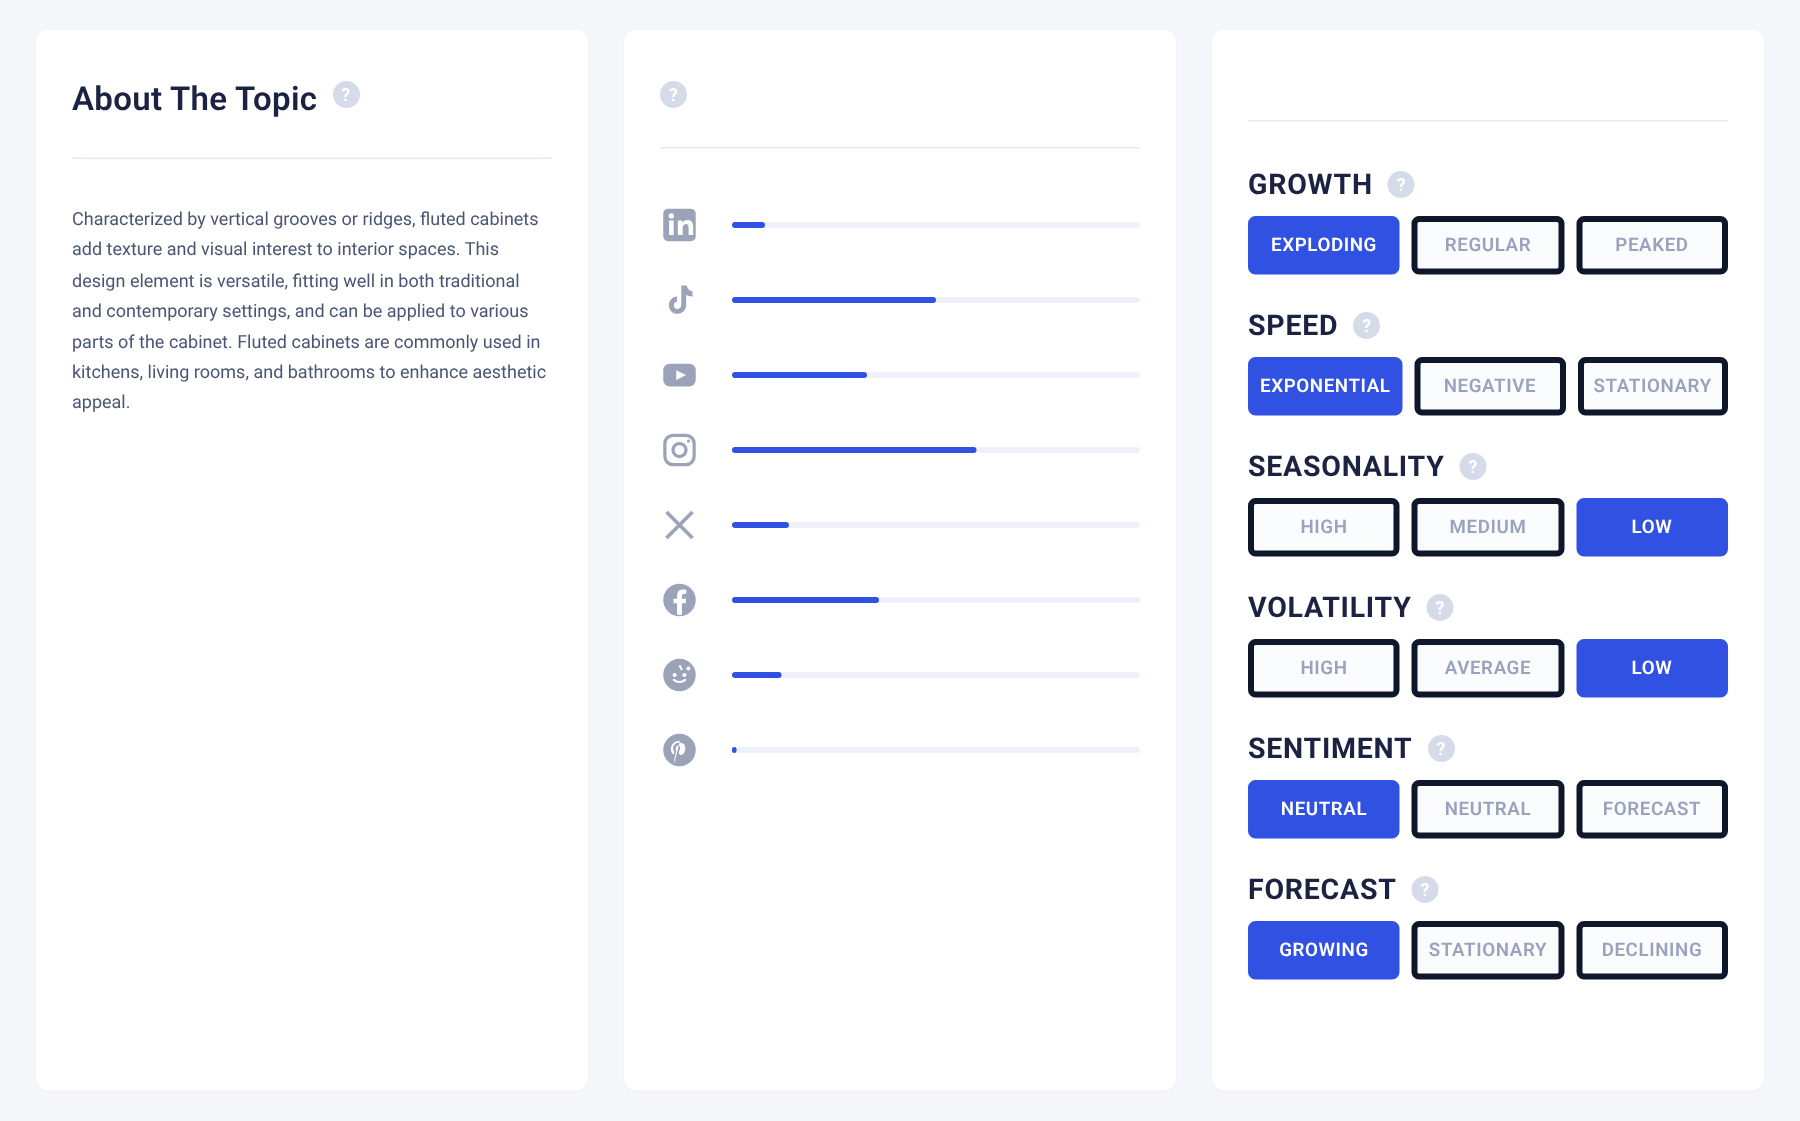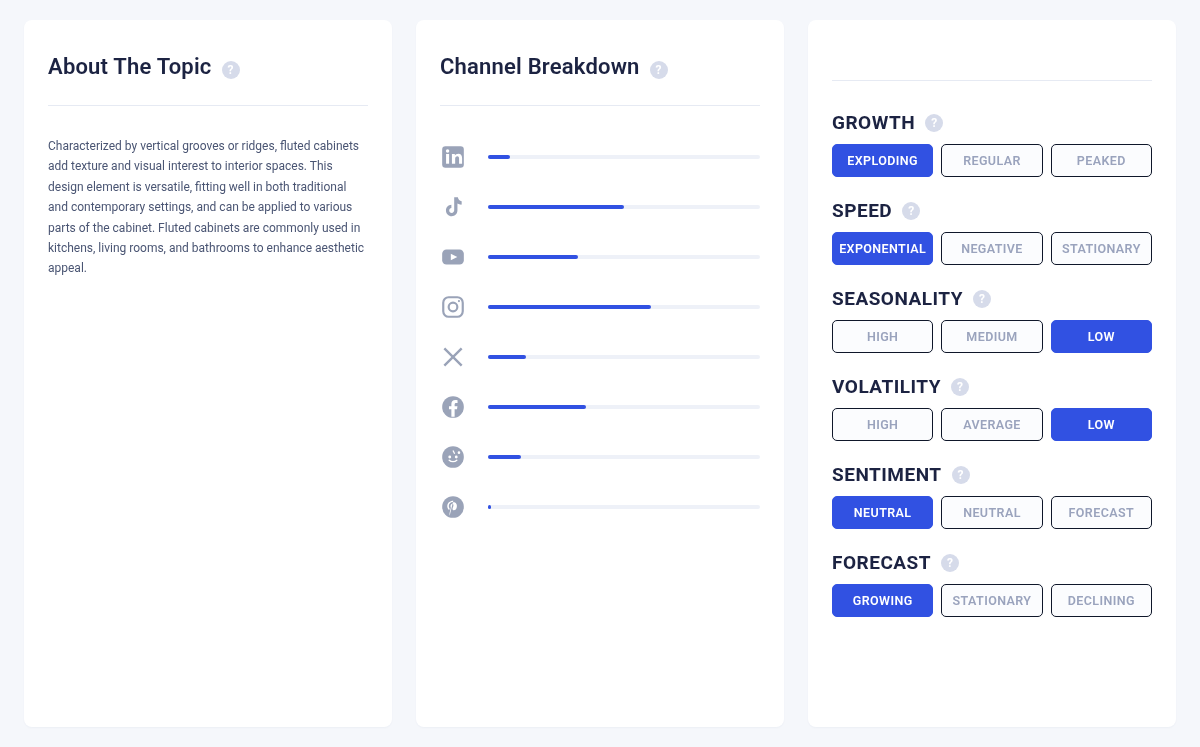--- a/index.html
+++ b/index.html
@@ -19,21 +19,21 @@
     background: #fff;
     border-radius: 8px;
     flex: 1 1 0;
     padding: 34px 24px 24px 24px;
     box-shadow: 0 1px 2px rgba(30,40,90,.04);
     display: flex;
     flex-direction: column;
   }
   .card-title-row {
     display: flex;
-    align-items: flex-end;
+    align-items: flex-start;
     gap: 10px;
   }
   .card-title {
     font-size: 22px;
     font-weight: 600;
     color: #1c2342;
     letter-spacing: .2px;
   }
   .help-icon {
     width: 18px; height: 18px;
@@ -113,21 +113,21 @@
   }
   .ind-option {
     flex: 1 1 0;
     text-align: center;
     font-size: 12.5px;
     font-weight: 600;
     letter-spacing: .4px;
     padding: 8px 4px;
     border-radius: 5px;
     cursor: pointer;
-    border: 1px solid #0f172a;
+    border: 4px solid #0f172a;
     color: #9aa3bd;
     background: #fbfcfe;
   }
   .ind-option.active {
     background: #3151e2;
     border-color: #3151e2;
     color: #fff;
   }
 </style>
 </head>
@@ -139,21 +139,20 @@
     <div class="card-title-row">
       <div class="card-title">About The Topic</div>
       <span class="help-icon">?</span>
     </div>
     <hr class="divider">
     <p class="about-text">Characterized by vertical grooves or ridges, fluted cabinets add texture and visual interest to interior spaces. This design element is versatile, fitting well in both traditional and contemporary settings, and can be applied to various parts of the cabinet. Fluted cabinets are commonly used in kitchens, living rooms, and bathrooms to enhance aesthetic appeal.</p>
   </div>
 
   <div class="card">
     <div class="card-title-row">
-      <div class="card-title">Channel Breakdown</div>
       <span class="help-icon">?</span>
     </div>
     <hr class="divider">
     <div class="channels" id="channels">
         <div class="channel-row">
           <span class="channel-icon">
             <svg viewBox="0 0 24 24" fill="currentColor">
               <rect x="2" y="2" width="20" height="20" rx="3"></rect>
               <rect x="5.6" y="9.2" width="2.8" height="9" fill="#fff"></rect>
               <circle cx="7" cy="6.4" r="1.6" fill="#fff"></circle>

